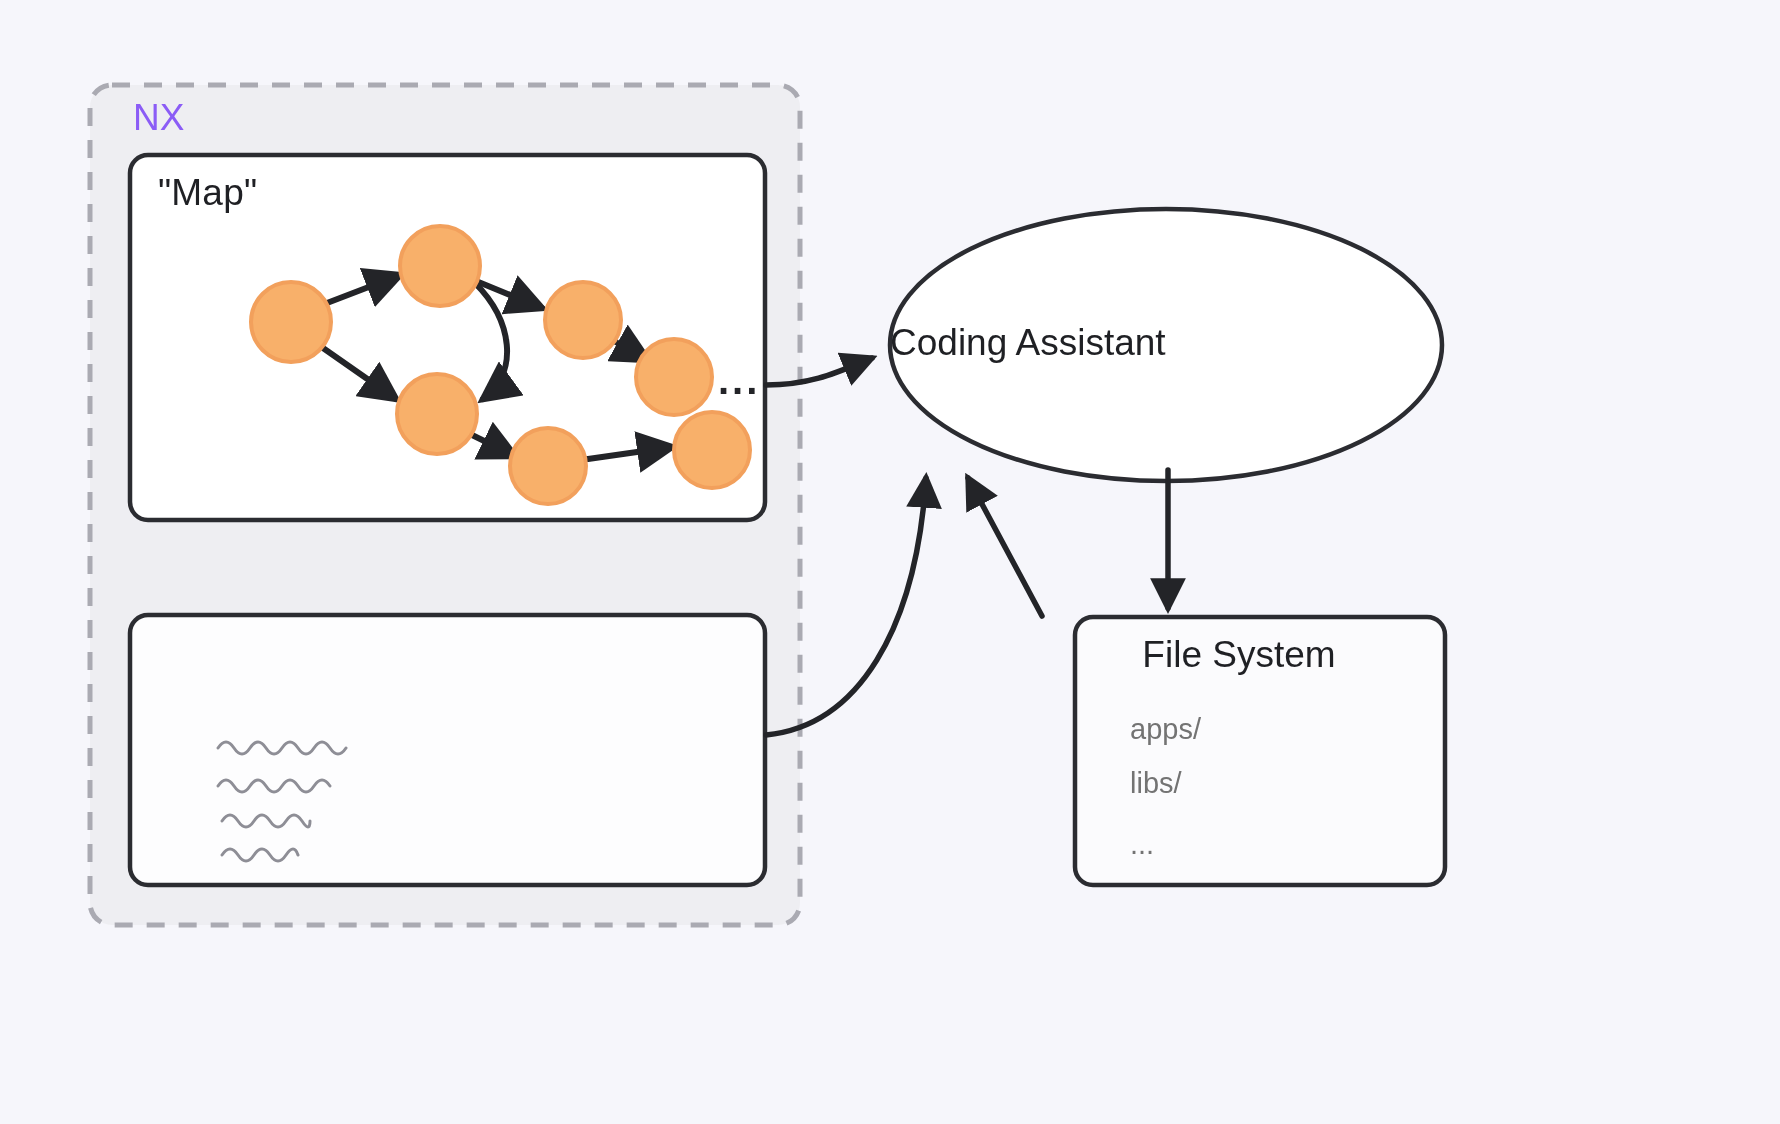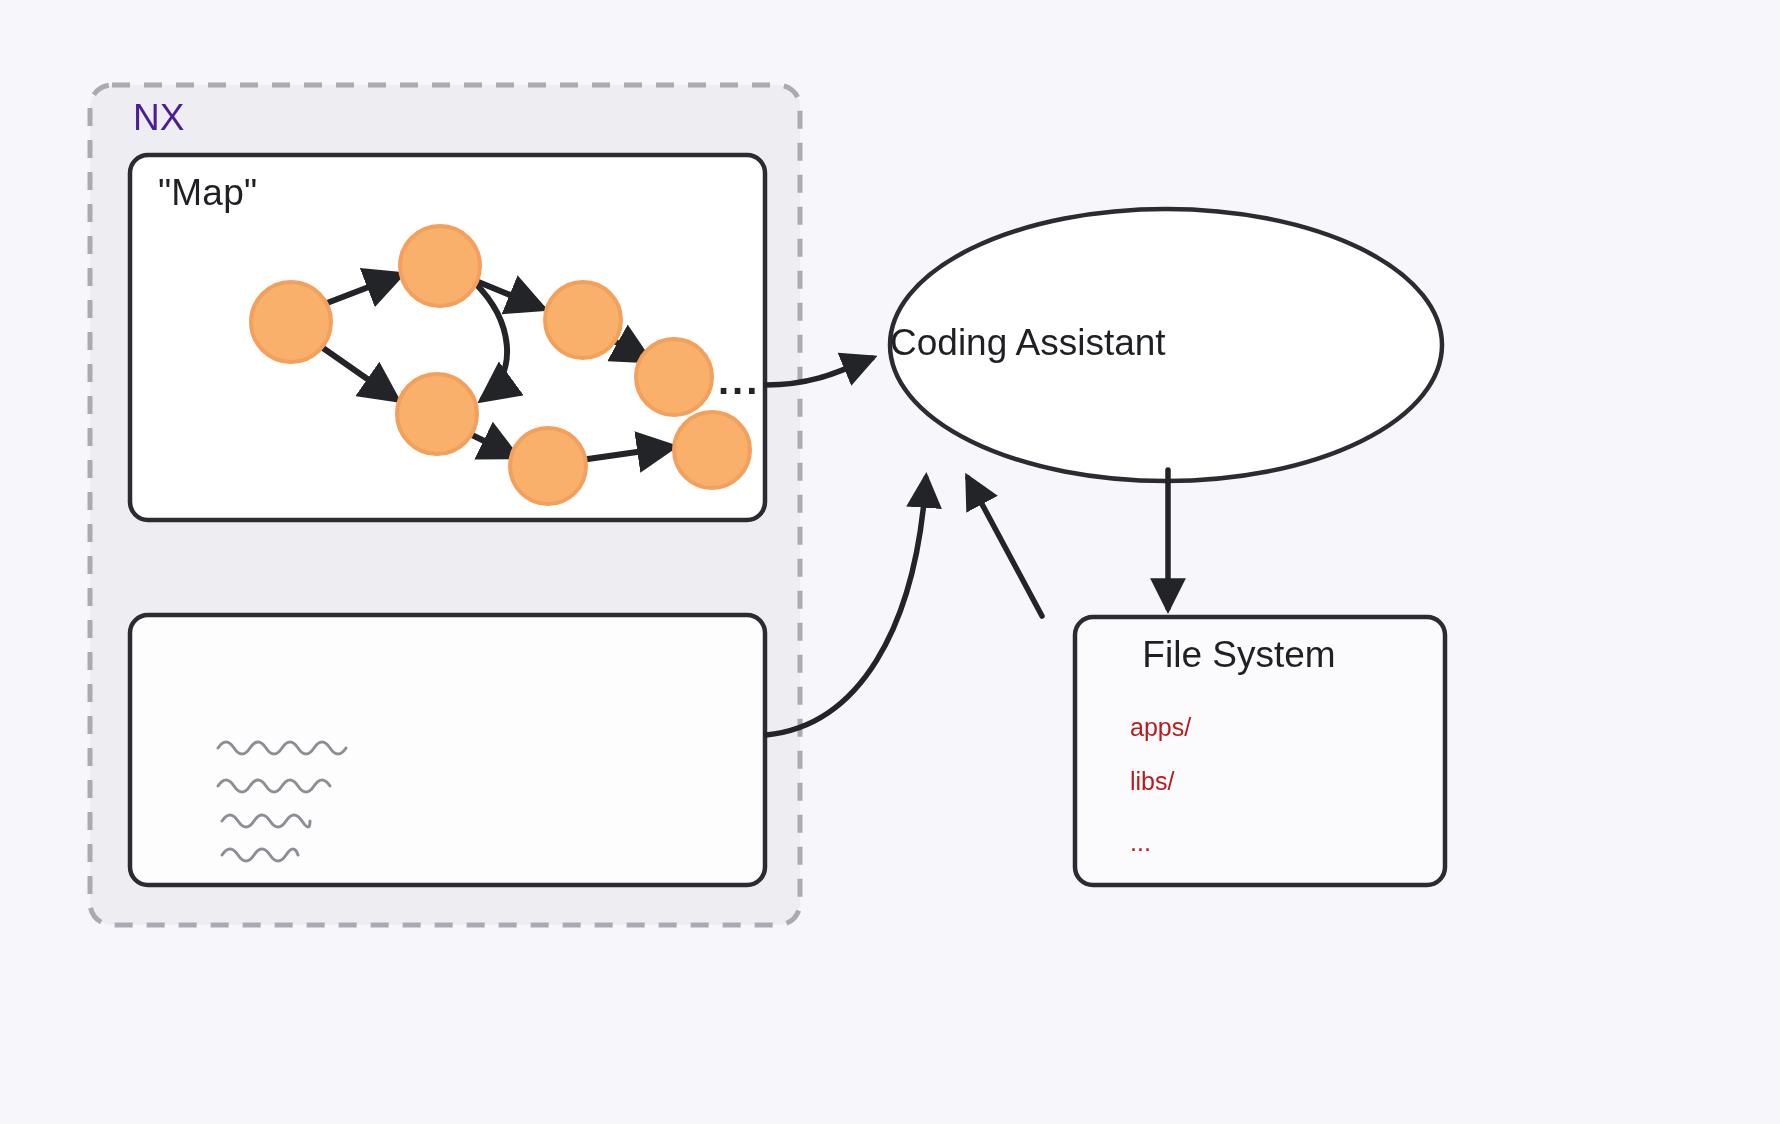--- a/index.html
+++ b/index.html
@@ -14,28 +14,28 @@
   .svg-layer{position:absolute;top:0;left:0;width:1780px;height:1124px;}
   .panel-title{
     position:absolute;
     color:#1f2024;
     font-size:37px;
     letter-spacing:0.2px;
     white-space:nowrap;
   }
   .fs-item{
     position:absolute;
-    color:#b91c1c;
-    font-size:25px;
+    color:#737373;
+    font-size:29px;
     white-space:nowrap;
   }
   .nx-label{
     position:absolute;
     left:133px;top:97px;
-    color:#4c1d95;
+    color:#8b5cf6;
     font-size:37px;
   }
   .map-label{left:158px;top:172px;}
   .bank-label{left:158px;top:631px;}
   .ellipse-label{
     position:absolute;
     left:890px;top:322px;
     width:552px;
     text-align:left;
     color:#1f2024;

